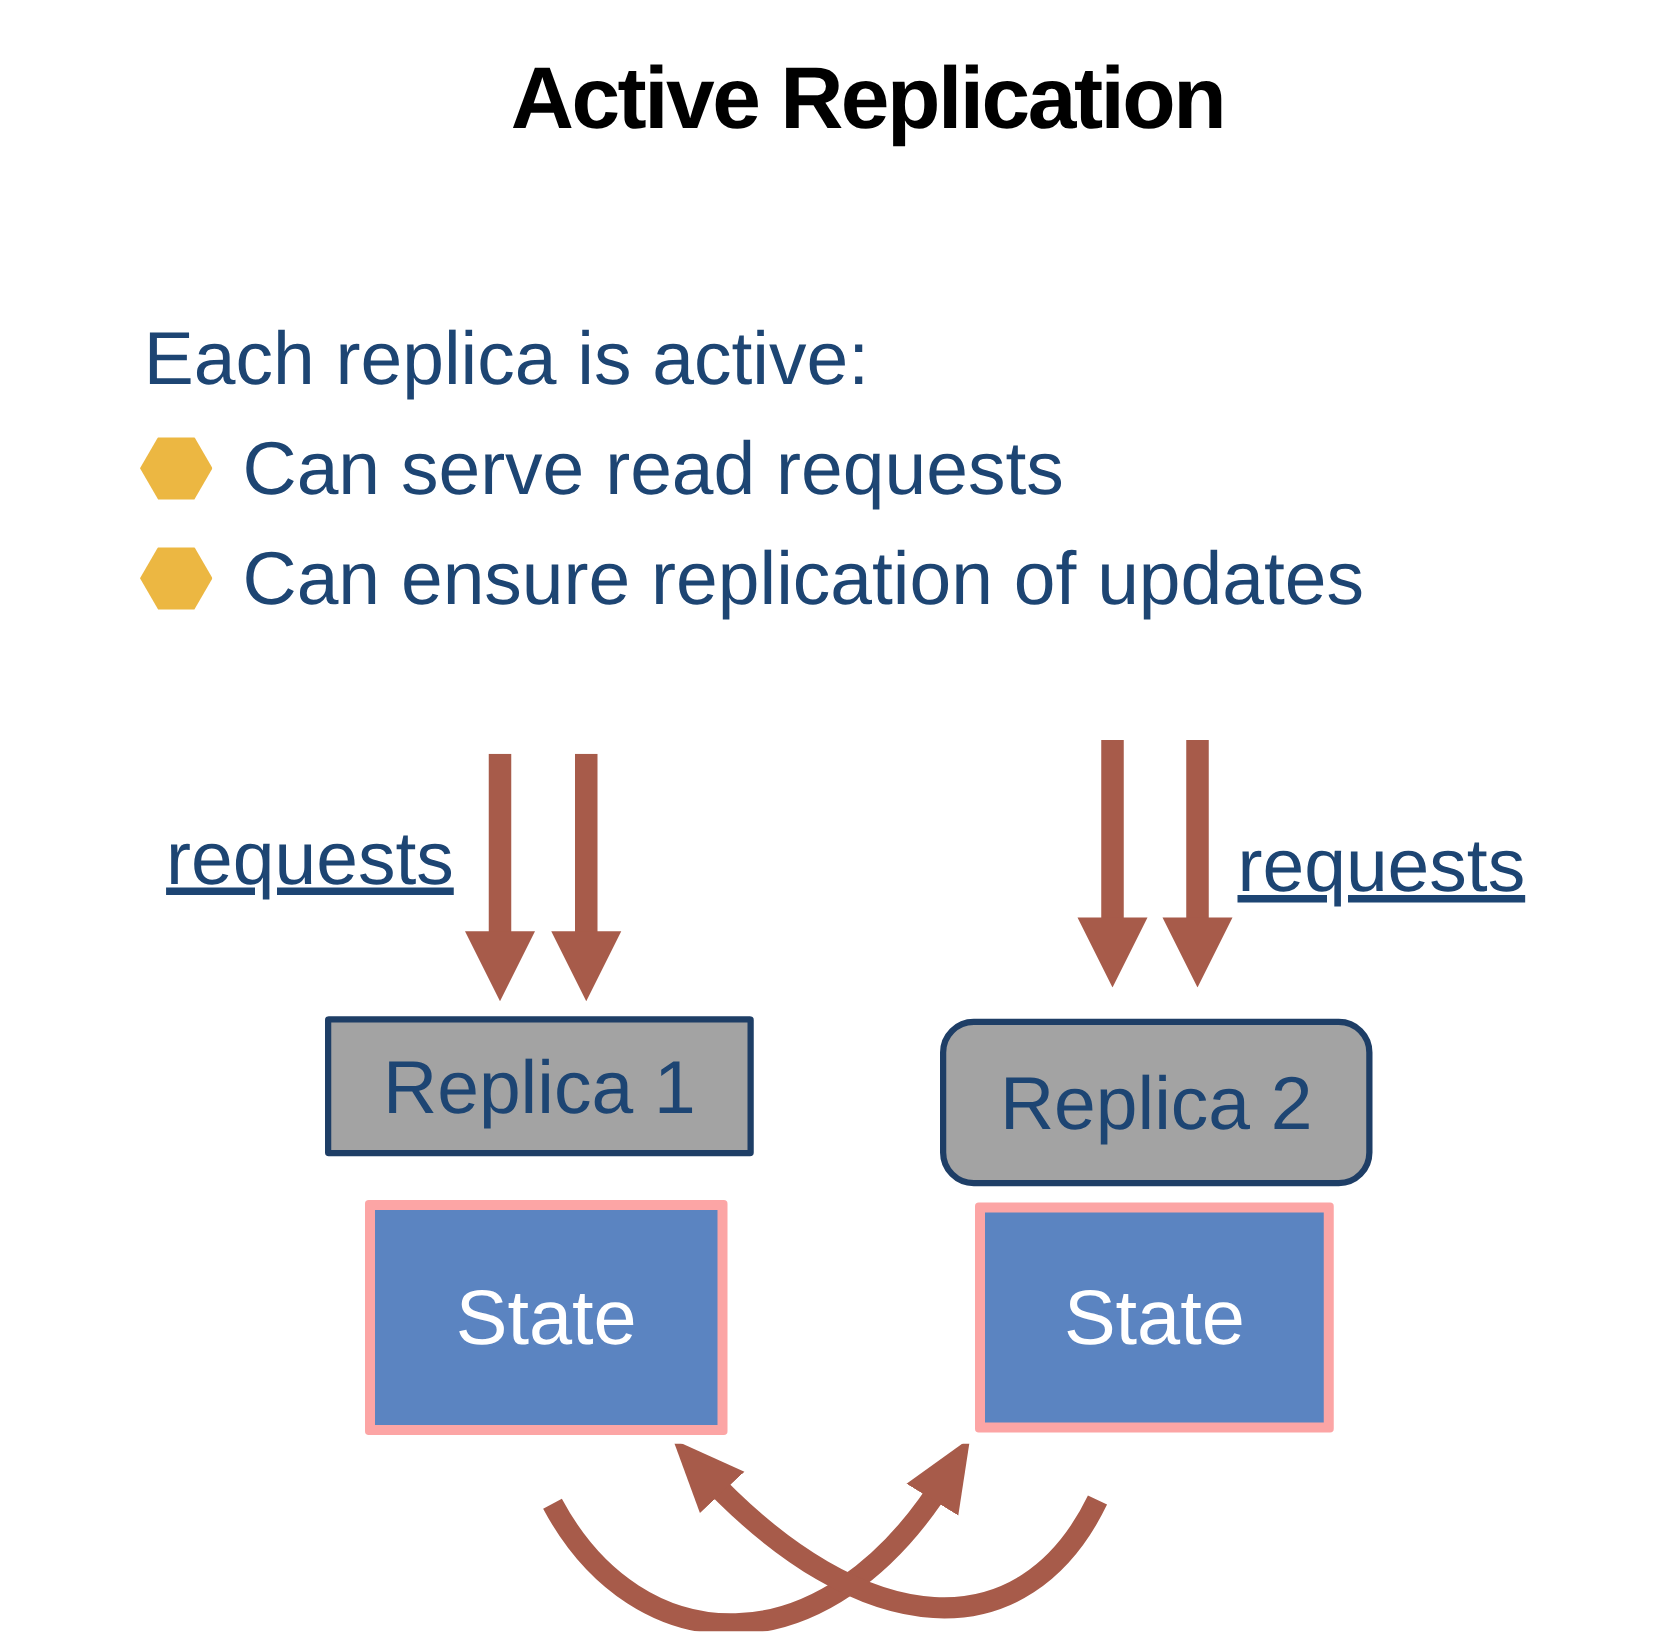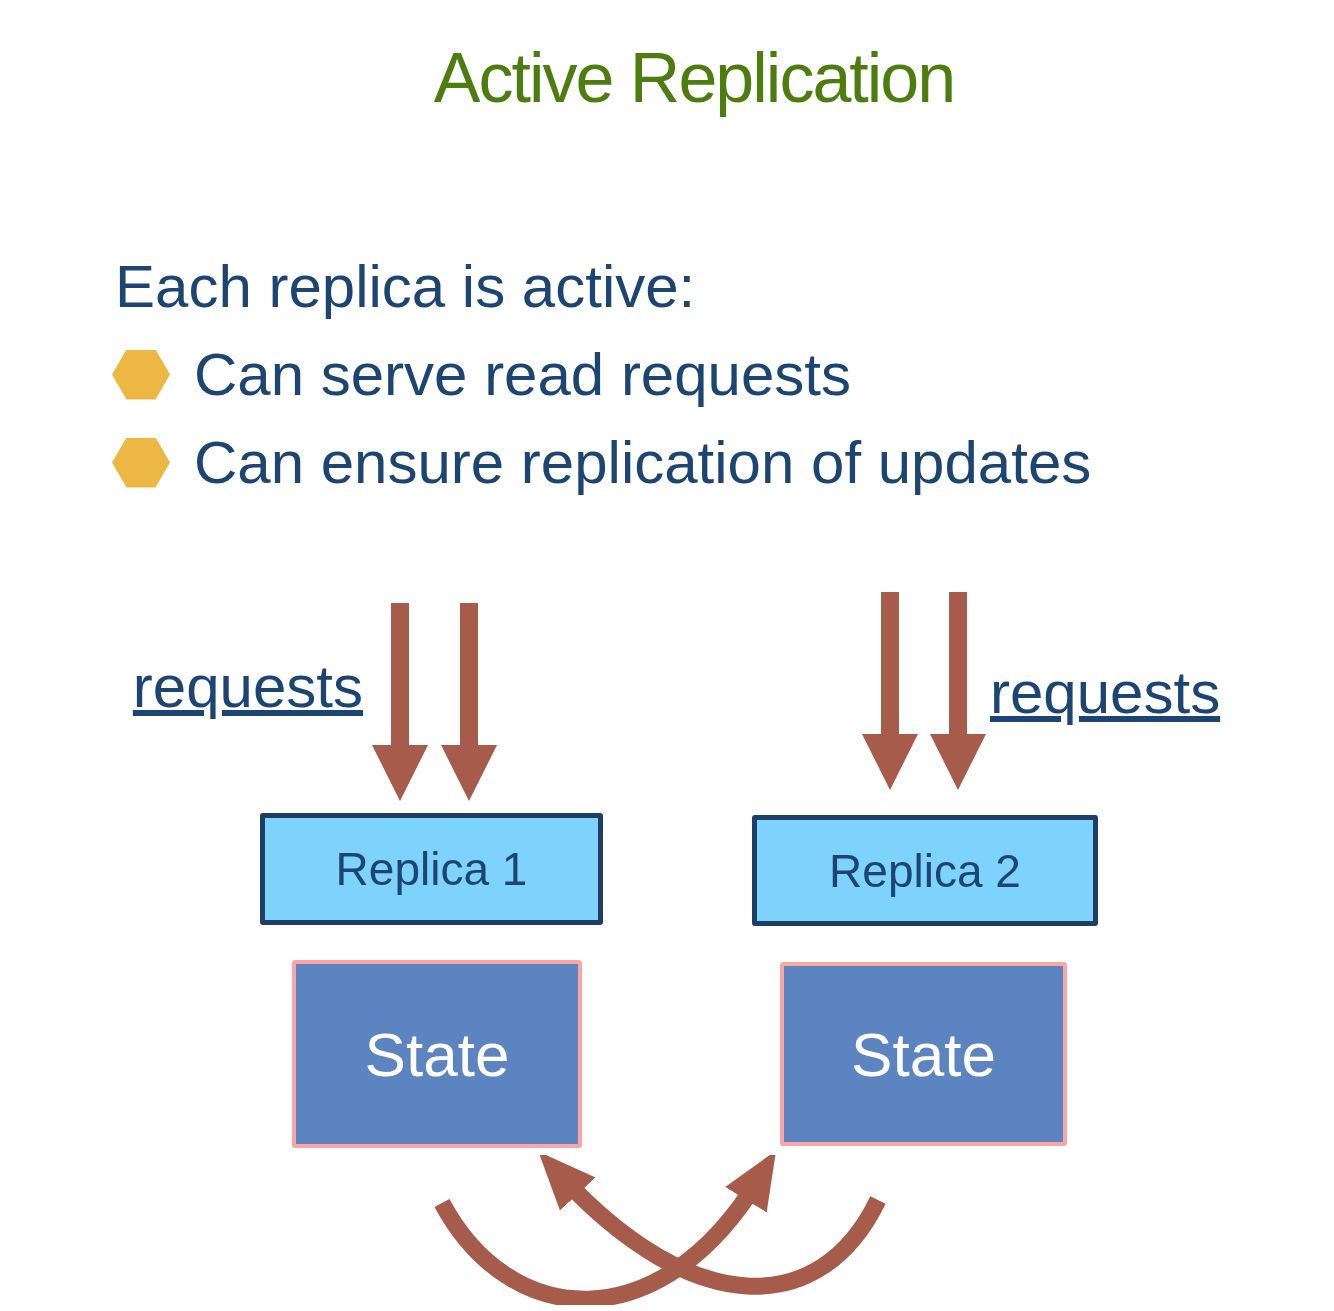--- a/index.html
+++ b/index.html
@@ -13,23 +13,23 @@
     color: #1d4573;
   }
   .title {
     position: absolute;
     top: 38px;
     left: 54px;
     width: 1280px;
     margin: 0;
     text-align: center;
     font-size: 70px;
-    font-weight: normal;
+    font-weight: bold;
     letter-spacing: -2px;
-    color: #4d7c0f;
+    color: #000000;
     white-space: nowrap;
   }
   .intro {
     position: absolute;
     left: 115px;
     top: 252px;
     font-size: 60px;
     color: #1d4573;
     white-space: nowrap;
   }
@@ -66,30 +66,30 @@
   .v-arrow { position: absolute; width: 58px; height: 198px; }
   .box {
     position: absolute;
     box-sizing: border-box;
     display: flex;
     align-items: center;
     justify-content: center;
     border-radius: 3px;
   }
   .replica-box {
-    background: #7dd3fc;
+    background: #a3a3a3;
     border: 5px solid #1e3e66;
-    font-size: 46px;
+    font-size: 60px;
     color: #1d4573;
   }
   .replica-1 { left: 260px; top: 813px; width: 343px; height: 112px; }
-  .replica-2 { left: 752px; top: 815px; width: 346px; height: 111px; }
+  .replica-2 { left: 752px; top: 815px; width: 346px; height: 134px; border-radius: 27px; }
   .state-box {
     background: #5b84c1;
-    border: 4px solid #fca5a5;
+    border: 8px solid #fca5a5;
     font-size: 62px;
     color: #ffffff;
   }
   .state-1 { left: 292px; top: 960px; width: 290px; height: 188px; }
   .state-2 { left: 780px; top: 962px; width: 287px; height: 184px; }
   .exchange-svg { position: absolute; left: 420px; top: 1155px; }
 </style>
 </head>
 <body>
 

